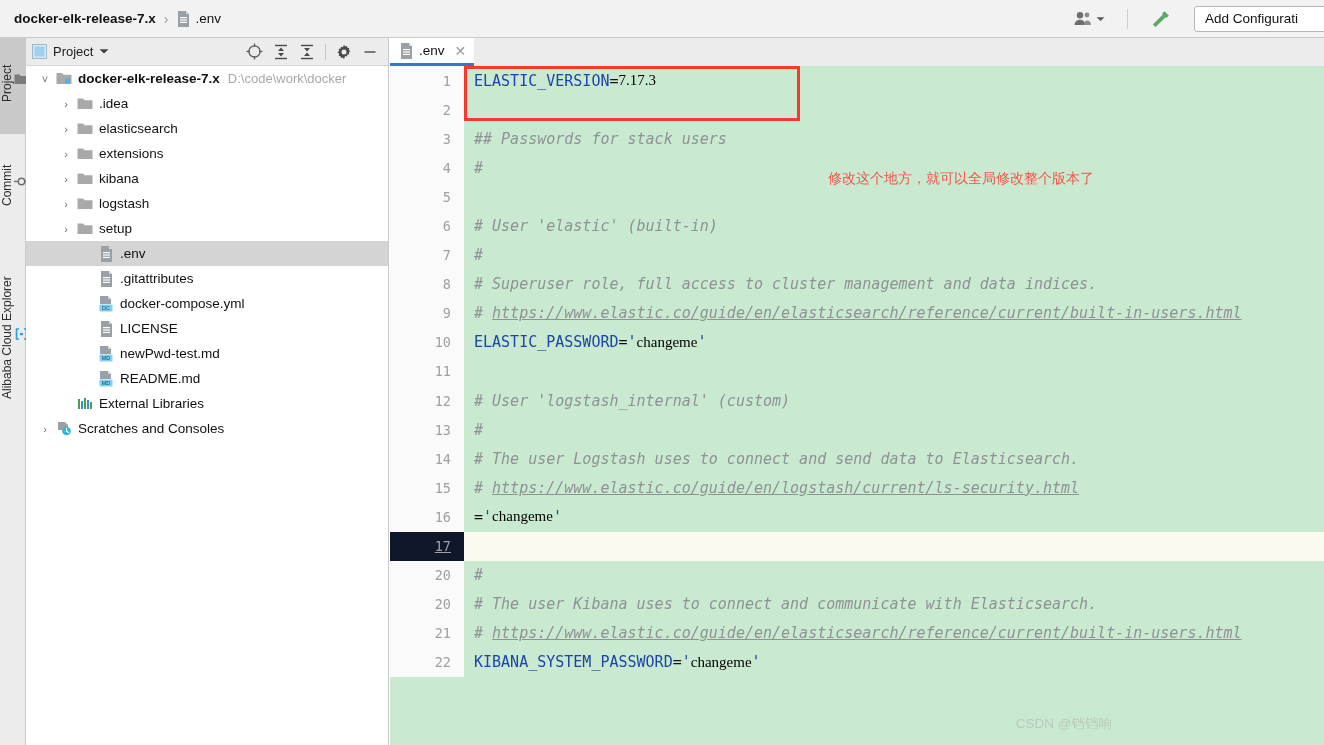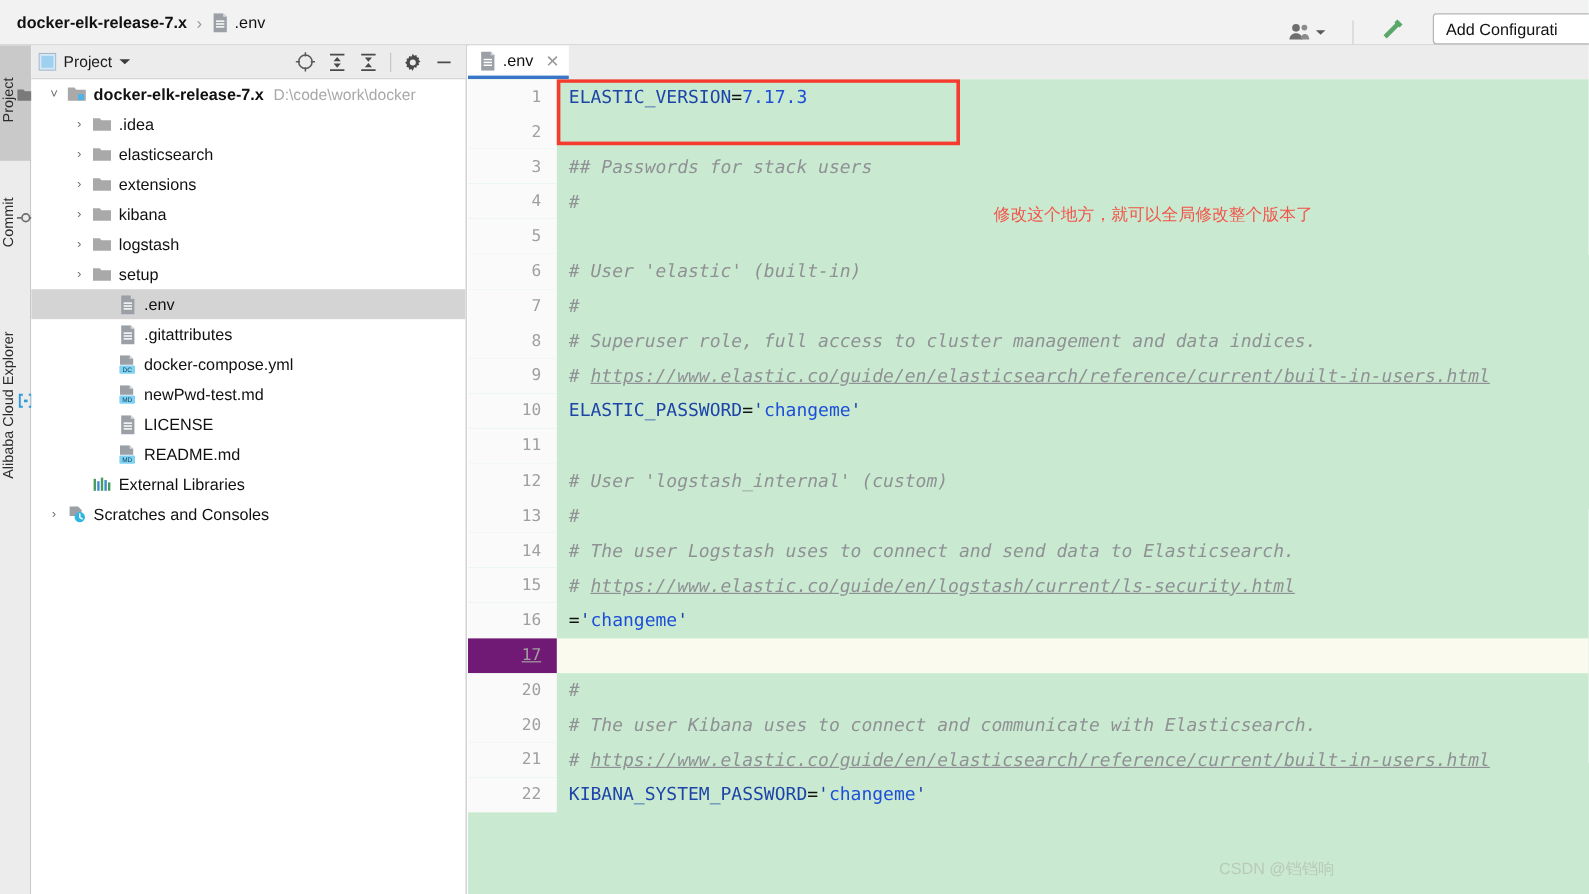--- a/index.html
+++ b/index.html
@@ -17,21 +17,21 @@
     position: absolute; left: 0; top: 0; width: 1324px; height: 38px;
     background: #f2f2f2; border-bottom: 1px solid #c9c9c9;
     display: flex; align-items: center;
   }
   .breadcrumb { display: flex; align-items: center; padding-left: 14px; gap: 6px; }
   .crumb-root { font-weight: bold; font-size: 13.5px; color: #111; }
   .crumb-sep { color: #9a9a9a; font-size: 14px; padding: 0 2px; }
   .crumb-file { font-size: 13.5px; color: #111; }
 
   .topbar-right {
-    margin-left: auto; display: flex; align-items: flex-end;
+    margin-left: auto; display: flex; align-items: center;
     gap: 20px; padding-right: 0px; height: 100%;
   }
   .tb-vsep { width: 1px; height: 20px; background: #cfcfcf; }
   .people-btn { display: flex; align-items: center; gap: 3px; padding: 3px 2px; }
   .add-config {
     height: 26px; min-width: 140px; background: #fff;
     border: 1px solid #b5b5b5; border-radius: 3px;
     display: flex; align-items: center; padding: 0 10px;
     font-size: 13.5px; color: #111; margin-right: -10px;
     white-space: nowrap; overflow: hidden;
@@ -96,31 +96,31 @@
     position: absolute; top: 28px; left: 0; right: 0; bottom: 0;
     background: #c9ead0; overflow: hidden;
   }
   .code-row { position: relative; height: 29.1px; display: flex; }
   .code-row.caret { background: #fbfaee; }
   .gutter {
     width: 74px; flex: 0 0 74px; background: #fafafa;
     color: #a0a0a0; font-family: "DejaVu Sans Mono", monospace; font-size: 13.5px;
     display: flex; align-items: center; justify-content: flex-end; padding-right: 13px;
   }
-  .code-row.caret .gutter { background: #701a75; text-decoration: underline; }
+  .code-row.caret .gutter { background: #0f172a; text-decoration: underline; }
   .code-text {
     flex: 1; display: flex; align-items: center; padding-left: 10px;
     font-family: "DejaVu Sans Mono", monospace; font-size: 15px;
     white-space: pre; letter-spacing: 0px; text-align: right;
   }
   .cm { color: #8f9195; font-style: italic; }
   .cm u { text-decoration: underline; }
   .kw { color: #1d44a8; }
   .eq { color: #111; }
-  .val { color: #1d4ed8; }
+  .val { color: #000000; font-family: Liberation Serif, serif; }
   .quo { color: #1d44a8; }
 
   
   .redbox {
     position: absolute; left: 74px; top: 0px; width: 336px; height: 55px;
     border: 3px solid #f63b2e; pointer-events: none;
   }
   .cn-note {
     position: absolute; left: 438px; top: 104px;
     color: #f2554a; font-size: 14px; font-family: "DejaVu Sans", sans-serif;
@@ -378,42 +378,42 @@
               <rect x="0.5" y="8.5" width="13" height="7" rx="1" fill="#7fd2f2"></rect>
               <text x="7" y="14" font-size="5.4" text-anchor="middle" fill="#14435c" font-family="sans-serif">DC</text>
             </svg>
           </span>
           <span class="node-label">docker-compose.yml</span>
         </div>
         <div class="node">
           <span style="flex:0 0 52px"></span>
           <span class="chev"></span>
           <span class="node-ico">
-            <svg width="14" height="16" viewBox="0 0 14 16">
-              <path d="M1 0h8l3 3v5H1z" fill="#9aa0a6"></path>
-              <path d="M9 0l3 3H9z" fill="#d8dadd"></path>
-              <rect x="0.5" y="8.5" width="13" height="7" rx="1" fill="#7fd2f2"></rect>
-              <text x="7" y="14" font-size="5.4" text-anchor="middle" fill="#14435c" font-family="sans-serif">MD</text>
-            </svg>
-          </span>
-          <span class="node-label">newPwd-test.md</span>
-        </div>
-        <div class="node">
-          <span style="flex:0 0 52px"></span>
-          <span class="chev"></span>
-          <span class="node-ico">
             <svg width="13" height="16" viewBox="0 0 13 16">
               <path d="M1 0h8l3 3v13H1z" fill="#9aa0a6"></path>
               <path d="M9 0l3 3H9z" fill="#d8dadd"></path>
               <rect x="3" y="6" width="7" height="1.2" fill="#fff"></rect>
               <rect x="3" y="8.4" width="7" height="1.2" fill="#fff"></rect>
               <rect x="3" y="10.8" width="7" height="1.2" fill="#fff"></rect>
             </svg>
           </span>
           <span class="node-label">LICENSE</span>
+        </div>
+        <div class="node">
+          <span style="flex:0 0 52px"></span>
+          <span class="chev"></span>
+          <span class="node-ico">
+            <svg width="14" height="16" viewBox="0 0 14 16">
+              <path d="M1 0h8l3 3v5H1z" fill="#9aa0a6"></path>
+              <path d="M9 0l3 3H9z" fill="#d8dadd"></path>
+              <rect x="0.5" y="8.5" width="13" height="7" rx="1" fill="#7fd2f2"></rect>
+              <text x="7" y="14" font-size="5.4" text-anchor="middle" fill="#14435c" font-family="sans-serif">MD</text>
+            </svg>
+          </span>
+          <span class="node-label">newPwd-test.md</span>
         </div>
         <div class="node">
           <span style="flex:0 0 52px"></span>
           <span class="chev"></span>
           <span class="node-ico">
             <svg width="14" height="16" viewBox="0 0 14 16">
               <path d="M1 0h8l3 3v5H1z" fill="#9aa0a6"></path>
               <path d="M9 0l3 3H9z" fill="#d8dadd"></path>
               <rect x="0.5" y="8.5" width="13" height="7" rx="1" fill="#7fd2f2"></rect>
               <text x="7" y="14" font-size="5.4" text-anchor="middle" fill="#14435c" font-family="sans-serif">MD</text>

